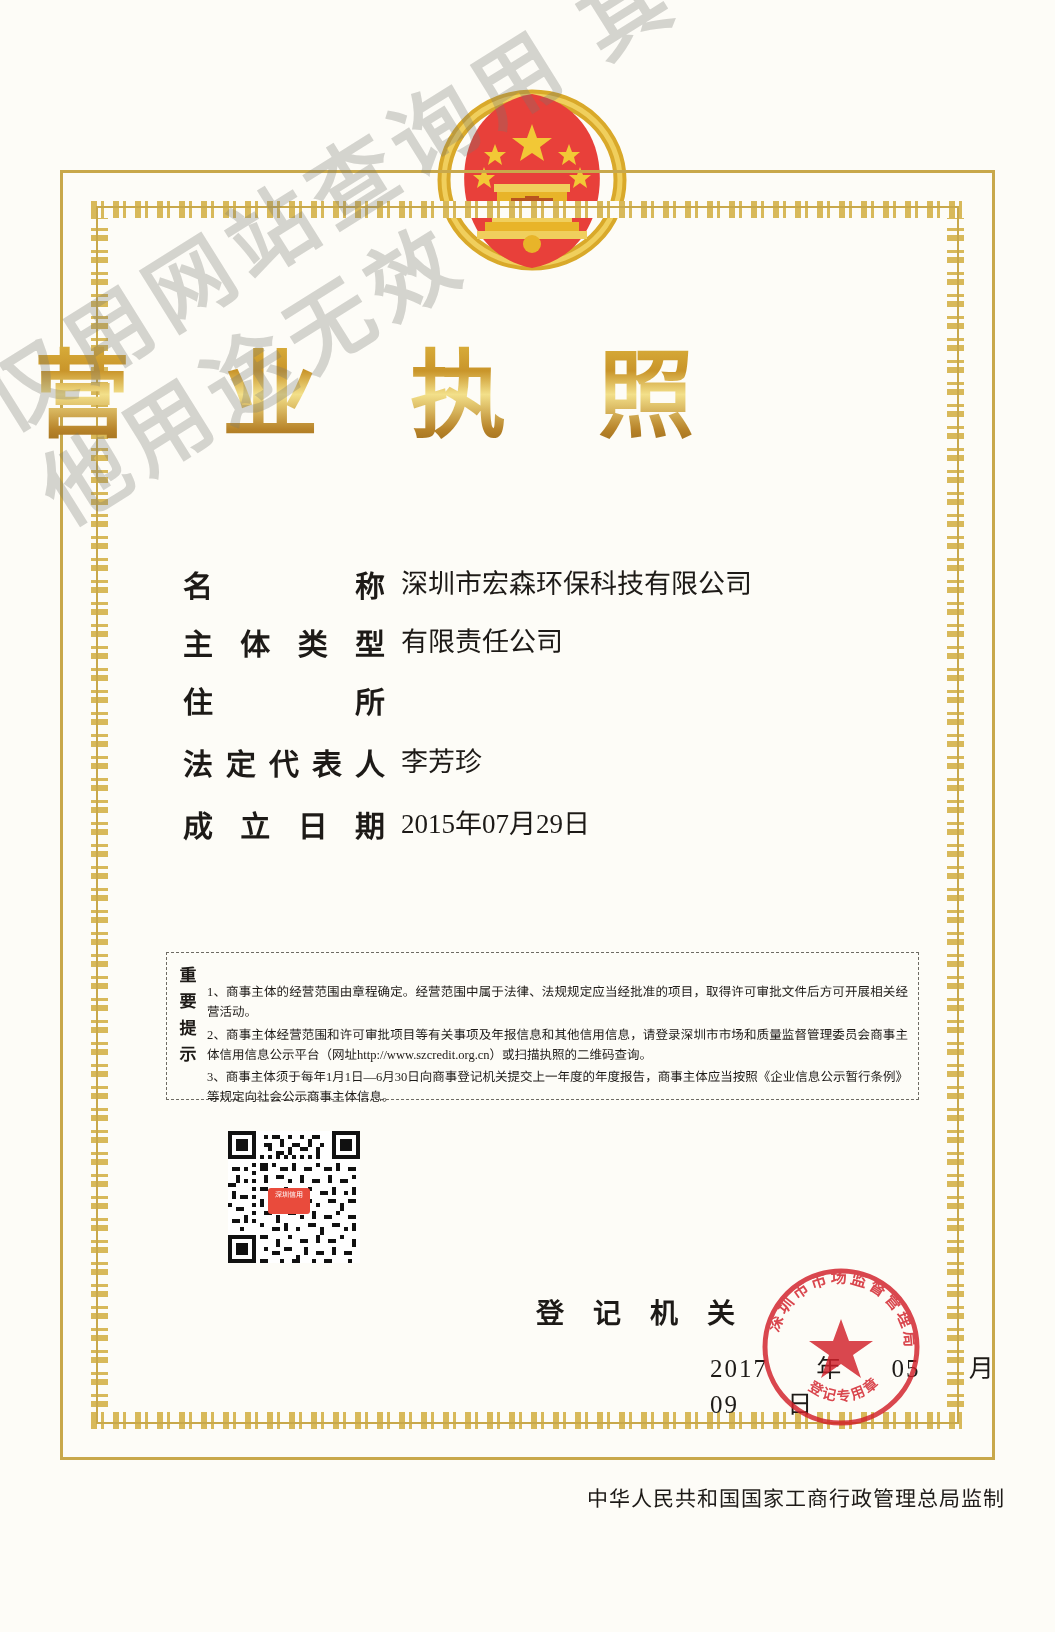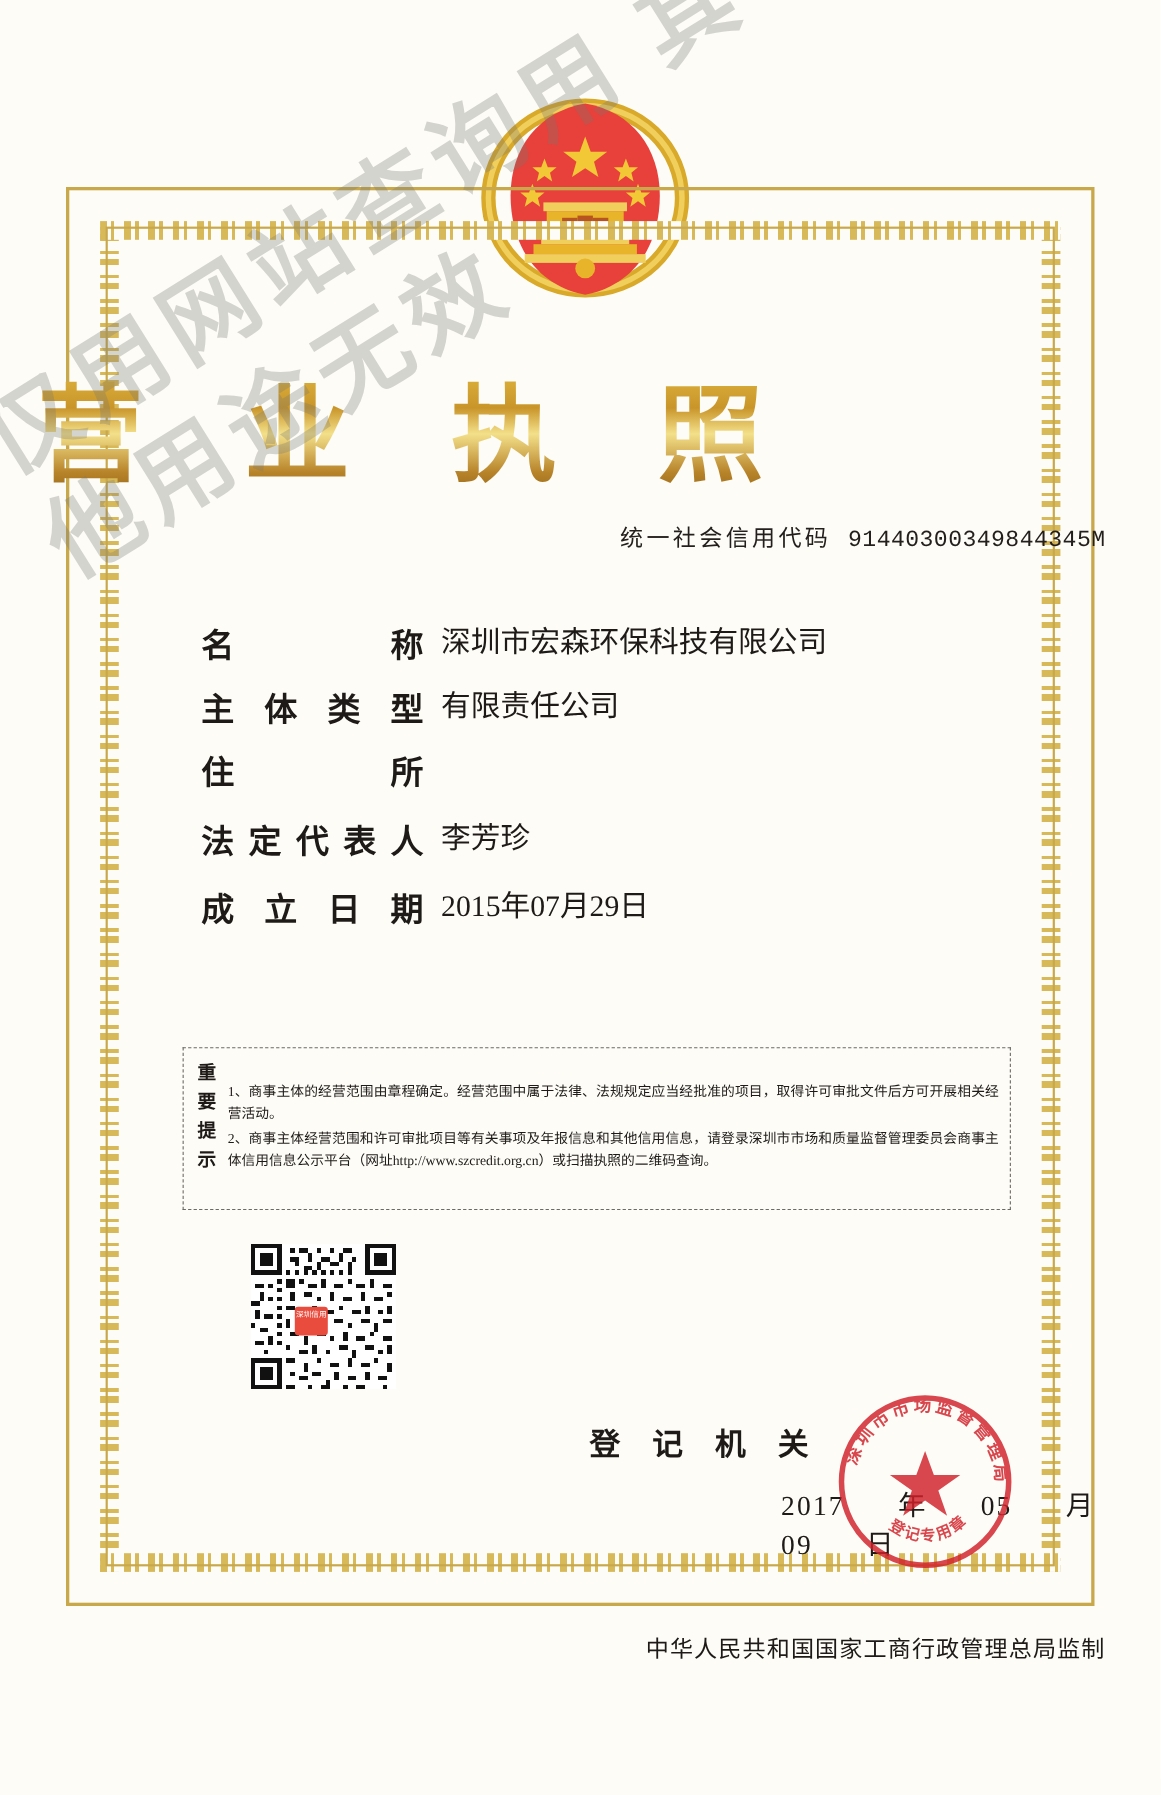--- a/index.html
+++ b/index.html
@@ -194,21 +194,21 @@
     position: absolute;
     left: 228px;
     top: 1131px;
     width: 132px;
     height: 132px;
   }
   .qr-center {
     position: absolute;
     left: 268px;
     top: 1188px;
-    width: 30px;
+    width: 42px;
     height: 26px;
     background: #e94b3c;
     border-radius: 3px;
     color: #fff;
     font-size: 7px;
     line-height: 9px;
     text-align: center;
     padding-top: 3px;
     box-sizing: border-box;
   }
@@ -304,24 +304,20 @@
       <circle cx="95" cy="172" r="9" fill="#e8b429"></circle>
     </svg>
   </div>
 
   <div class="frame-outer"></div>
   <div class="frame-key"></div>
   <div class="frame-inner"></div>
 
   <div class="title">营 业 执 照</div>
 
-  <div class="credit-row">
-    <span class="credit-label">统一社会信用代码</span>
-    <span class="credit-value">91440300349844345M</span>
-  </div>
 
   <div class="fields">
 
     <div class="field-row">
       <div class="field-label">
         <span>名</span>
         <span>称</span>
       </div>
       <div class="field-value">深圳市宏森环保科技有限公司</div>
     </div>
@@ -369,20 +365,21 @@
   <div class="notice">
     <div class="notice-title">
       <div>重</div>
       <div>要</div>
       <div>提</div>
       <div>示</div>
     </div>
     <div class="notice-body">
       <p>1、商事主体的经营范围由章程确定。经营范围中属于法律、法规规定应当经批准的项目，取得许可审批文件后方可开展相关经营活动。</p>
       <p>2、商事主体经营范围和许可审批项目等有关事项及年报信息和其他信用信息，请登录深圳市市场和质量监督管理委员会商事主体信用信息公示平台（网址http://www.szcredit.org.cn）或扫描执照的二维码查询。</p>
+      <p>3、商事主体须于每年1月1日—6月30日向商事登记机关提交上一年度的年度报告，商事主体应当按照《企业信息公示暂行条例》等规定向社会公示商事主体信息。</p>
     </div>
   </div>
 
   <div class="qr">
     <svg viewBox="0 0 33 33" width="132" height="132" shape-rendering="crispEdges" aria-hidden="true">
       <rect width="33" height="33" fill="#ffffff"></rect>
       <g fill="#111111">
 
         <rect x="0" y="0" width="7" height="1"></rect>
           <rect x="0" y="6" width="7" height="1"></rect>

